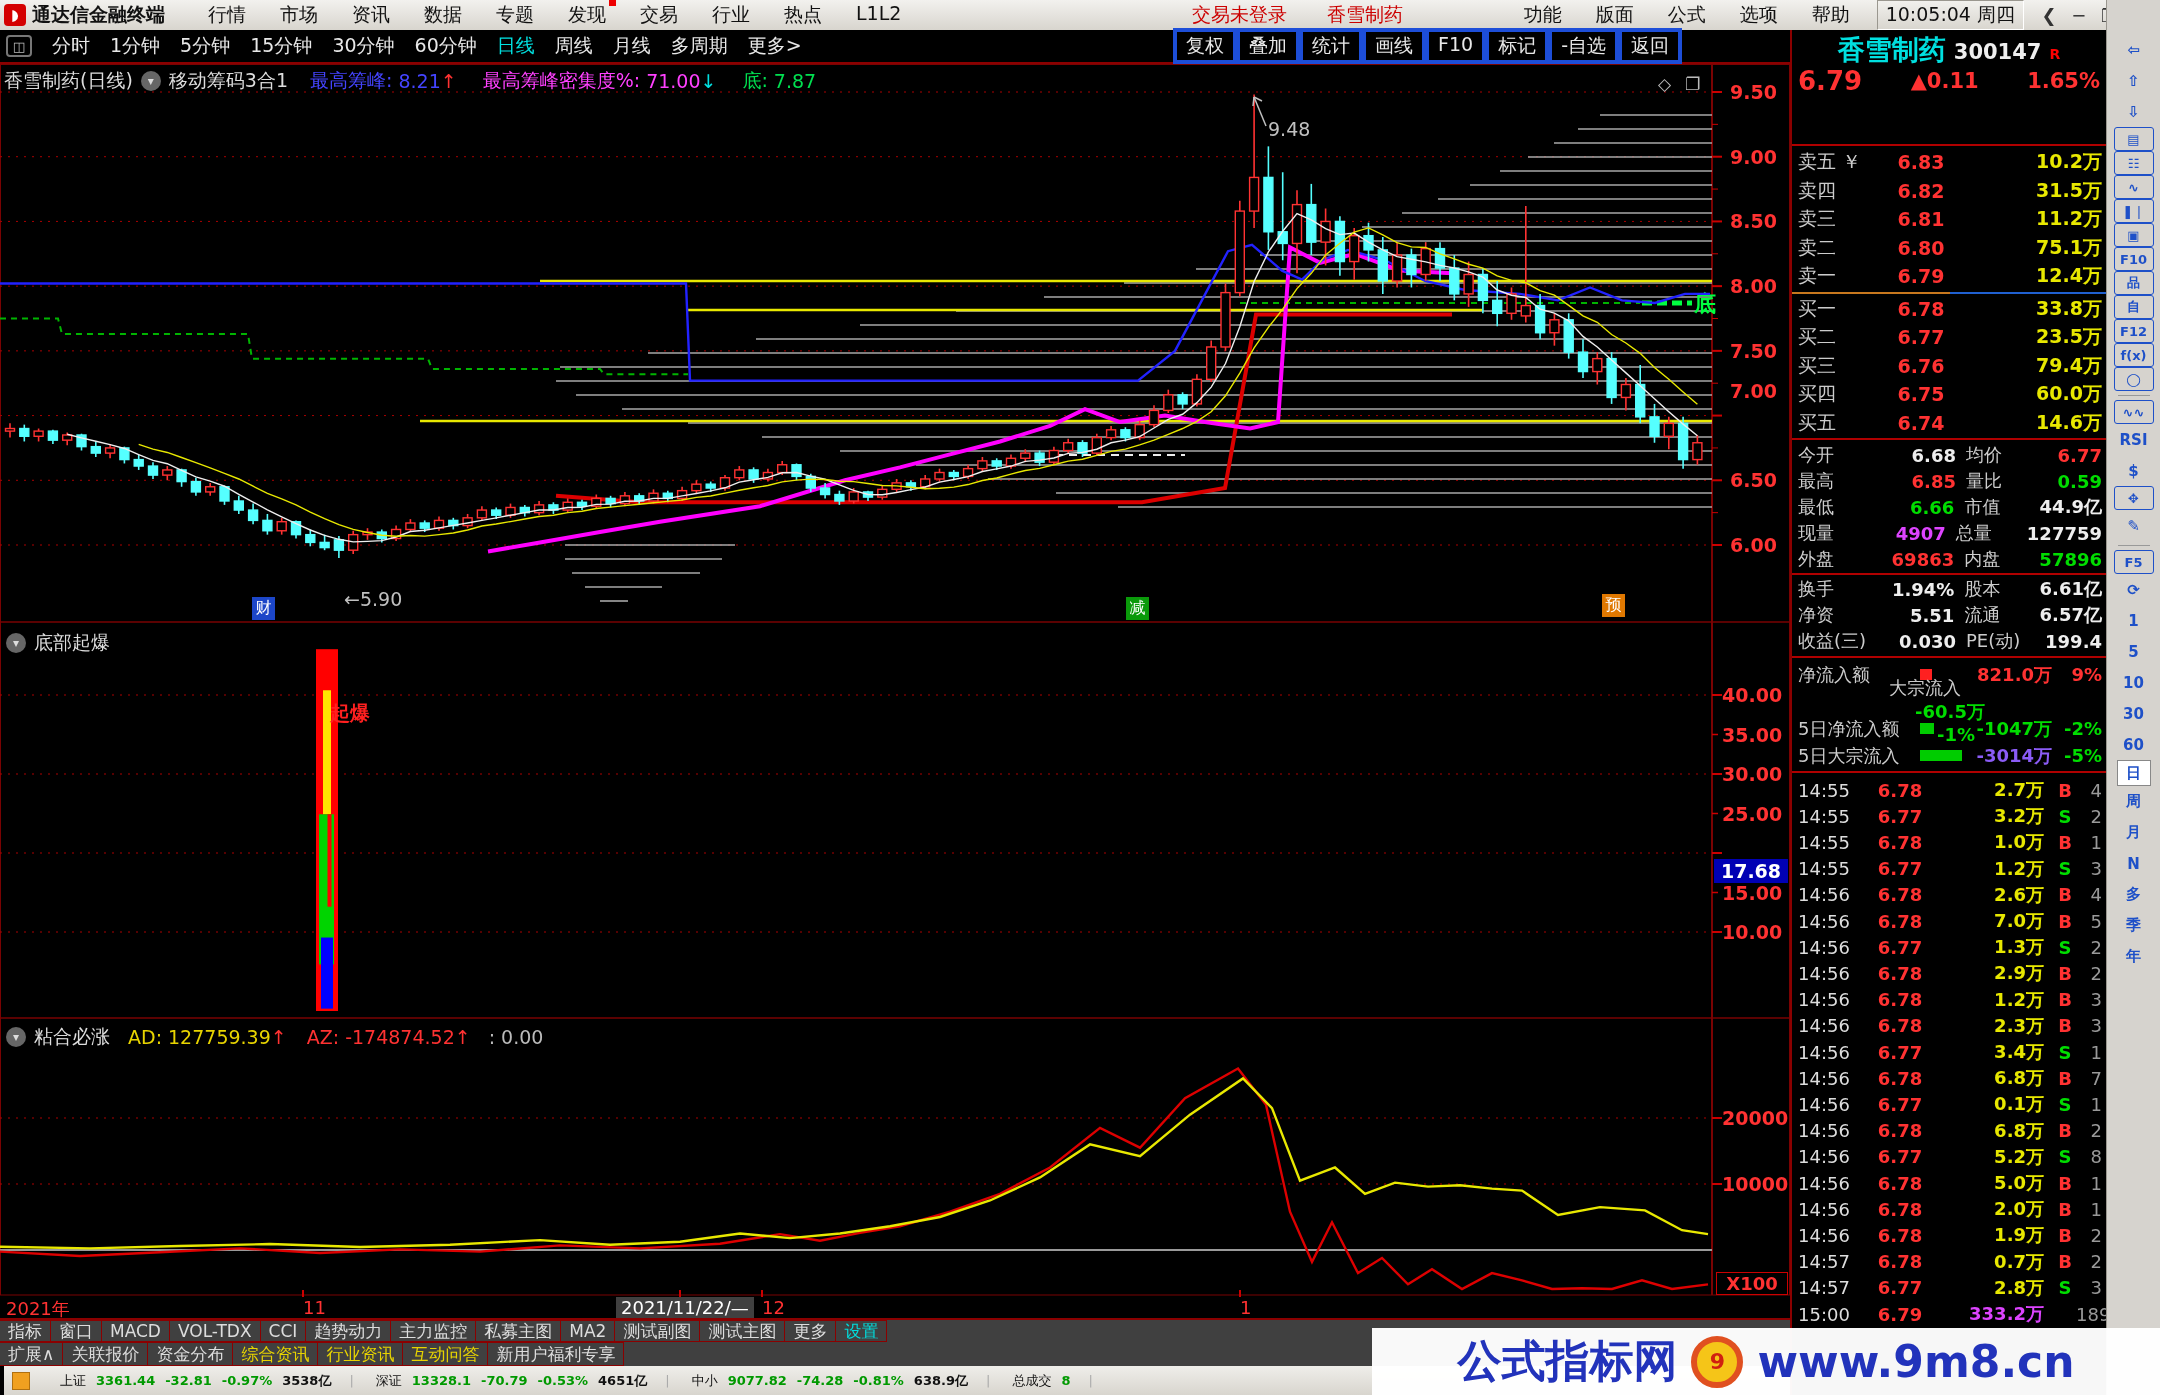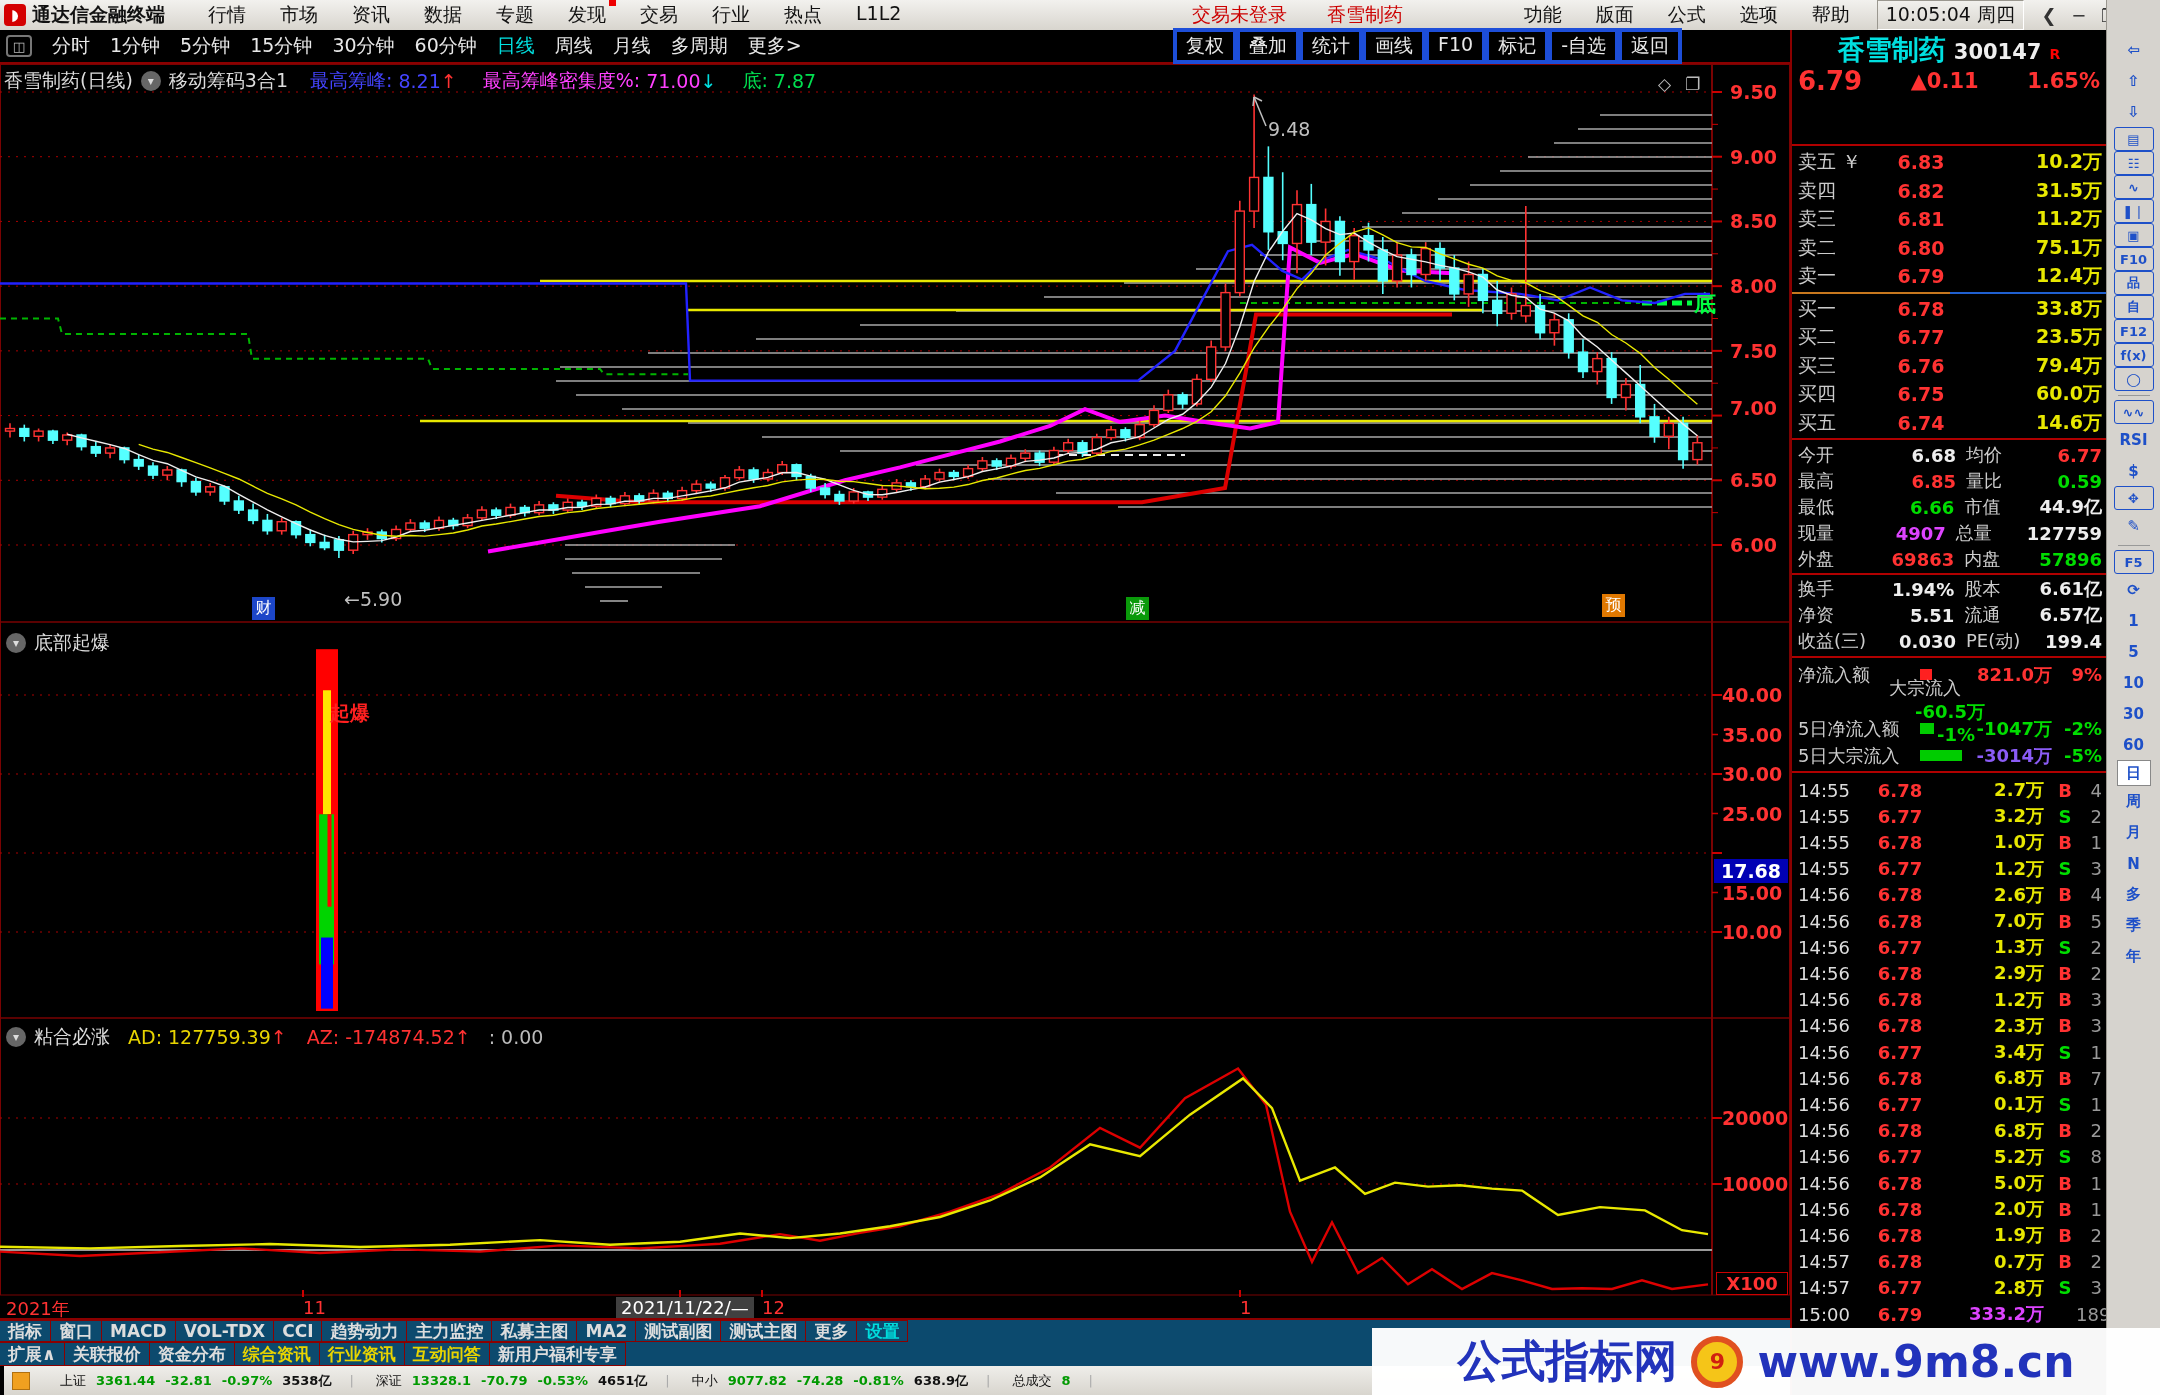--- a/index.html
+++ b/index.html
@@ -55,21 +55,21 @@
   
   #strip{position:absolute;left:2106px;top:0;width:54px;height:1395px;background:#d6d3ce;border-left:1px solid #9a978f;display:flex;flex-direction:column;align-items:center;padding-top:34px;}
   #strip .it{color:#1e50c8;font-size:15px;font-weight:bold;height:31px;display:flex;align-items:center;justify-content:center;width:40px;}
   #strip .ic{border:1px solid #1e50c8;border-radius:3px;height:24px;padding:0 3px;font-size:13px;}
   #strip .sel{background:#fff;border:1px solid #888;width:34px;height:26px;}
   #strip .dv{width:32px;border-top:1px solid #999;height:1px;margin:4px 0;}
   
   #dates{position:absolute;left:0;top:1297px;width:1790px;height:21px;background:#000;font-size:18px;color:#ff3232;}
   #dates .d{position:absolute;top:0;}
   #dates .dbox{background:#404040;color:#fff;padding:0 5px;}
-  #tabs1,#tabs2{position:absolute;left:0;width:1790px;height:24px;background:#0c4a6e;display:flex;align-items:stretch;font-size:17px;color:#ddd;font-weight:bold;}
+  #tabs1,#tabs2{position:absolute;left:0;width:1790px;height:24px;background:#404040;display:flex;align-items:stretch;font-size:17px;color:#ddd;}
   #tabs1{top:1318px;border-top:2px solid #8b0000;}
   #tabs2{top:1342px;}
   .tab{border:1px solid #8b0000;margin-left:-1px;display:flex;align-items:center;padding:0 8px;white-space:nowrap;}
   .cyan{color:#00dcdc;}
   .yel{color:#e8d400;}
   #status{position:absolute;left:4px;top:1366px;width:2160px;height:29px;background:linear-gradient(#efeeea,#d8d5ce);display:flex;align-items:center;font-size:13px;color:#111;}
   #status .sq{width:18px;height:18px;background:#f0a020;border:1px solid #b07010;margin:0 8px;}
   #status .gv{color:#009900;font-weight:bold;margin-left:10px;}
   #status .glab{margin-left:22px;}
   #status .amt{font-weight:bold;margin-left:10px;}
@@ -536,21 +536,21 @@
     <span class="upr">↑</span>
     <span style="margin-left:18px;color:#bbb;">: 0.00</span>
   </div>
 
   <div id="overlays">
       <div class="axis-lab" style="left: 1730px; top: 92px;">9.50</div>
       <div class="axis-lab" style="left: 1730px; top: 156.715px;">9.00</div>
       <div class="axis-lab" style="left: 1730px; top: 221.43px;">8.50</div>
       <div class="axis-lab" style="left: 1730px; top: 286.145px;">8.00</div>
       <div class="axis-lab" style="left: 1730px; top: 350.86px;">7.50</div>
-      <div class="axis-lab" style="left: 1730px; top: 408px;">7.00</div>
+      <div class="axis-lab" style="left: 1730px; top: 391px;">7.00</div>
       <div class="axis-lab" style="left: 1730px; top: 480.29px;">6.50</div>
       <div class="axis-lab" style="left: 1730px; top: 545.005px;">6.00</div>
       <div class="axis-lab" style="left: 1722px; top: 695px;">40.00</div>
       <div class="axis-lab" style="left: 1722px; top: 734.5px;">35.00</div>
       <div class="axis-lab" style="left: 1722px; top: 774px;">30.00</div>
       <div class="axis-lab" style="left: 1722px; top: 813.5px;">25.00</div>
       <div class="axis-lab" style="left: 1722px; top: 892.5px;">15.00</div>
       <div class="axis-lab" style="left: 1722px; top: 932px;">10.00</div>
       <div class="axis-lab" style="left: 1722px; top: 1118px;">20000</div>
       <div class="axis-lab" style="left: 1722px; top: 1184px;">10000</div>

